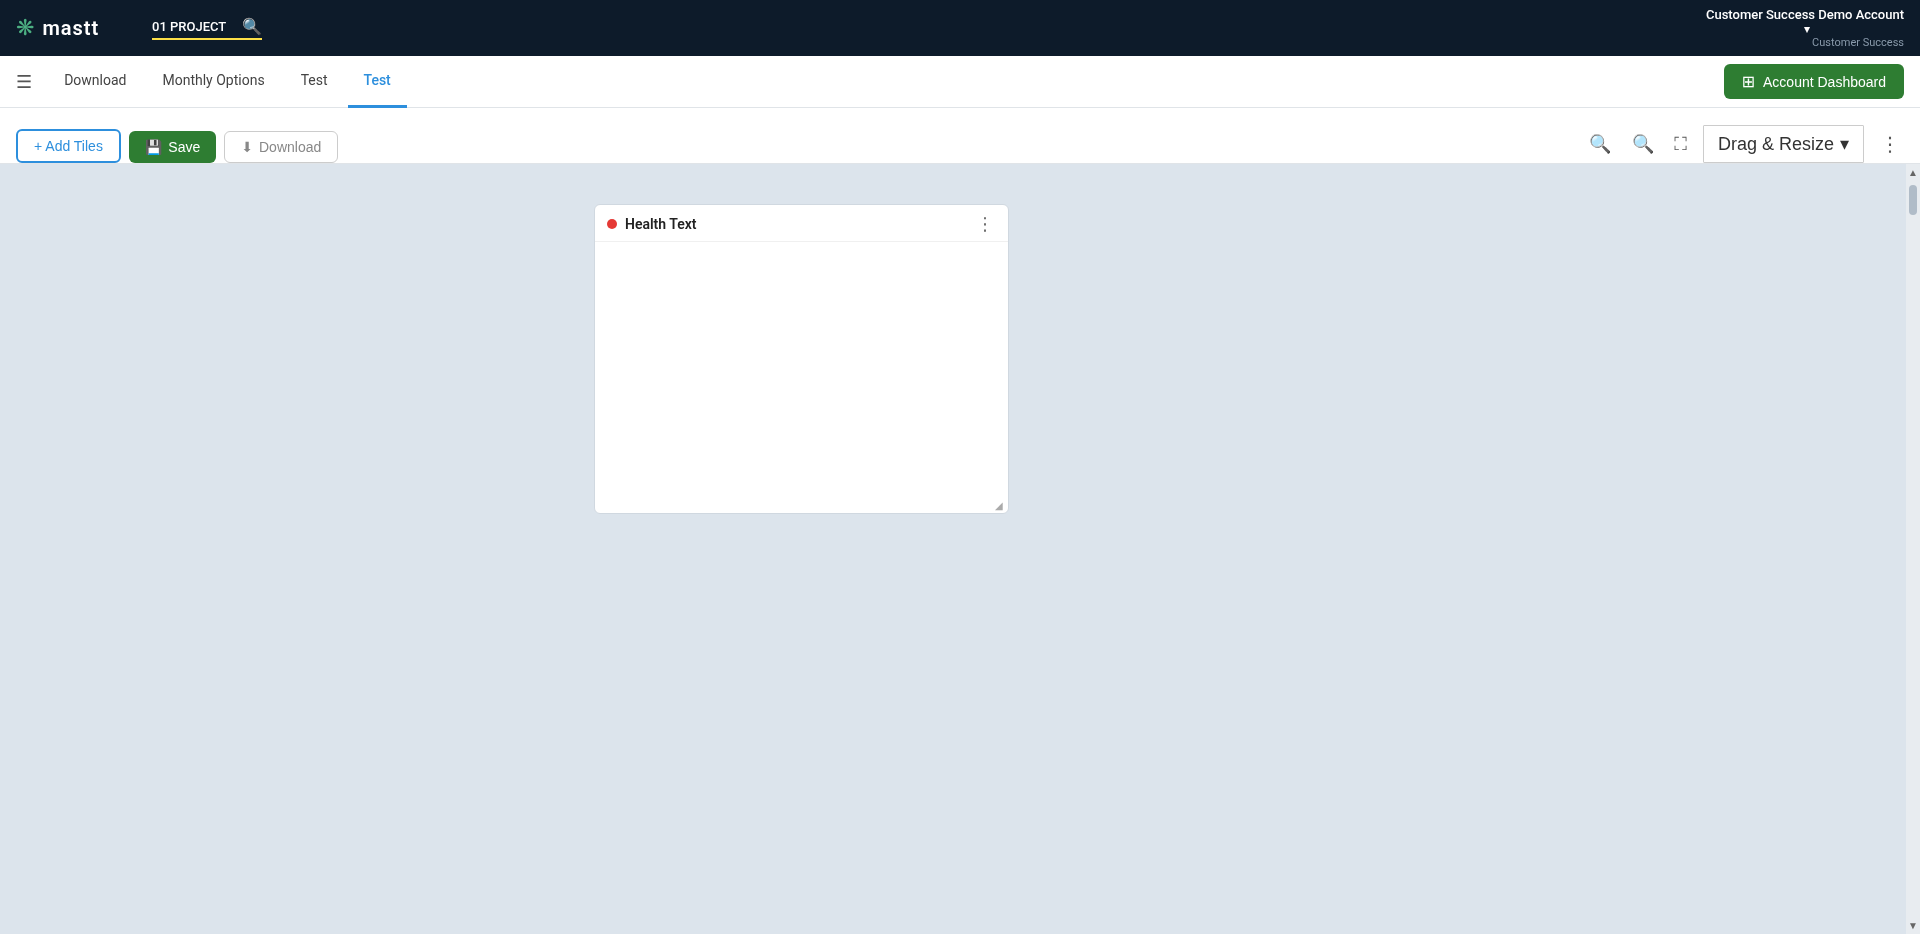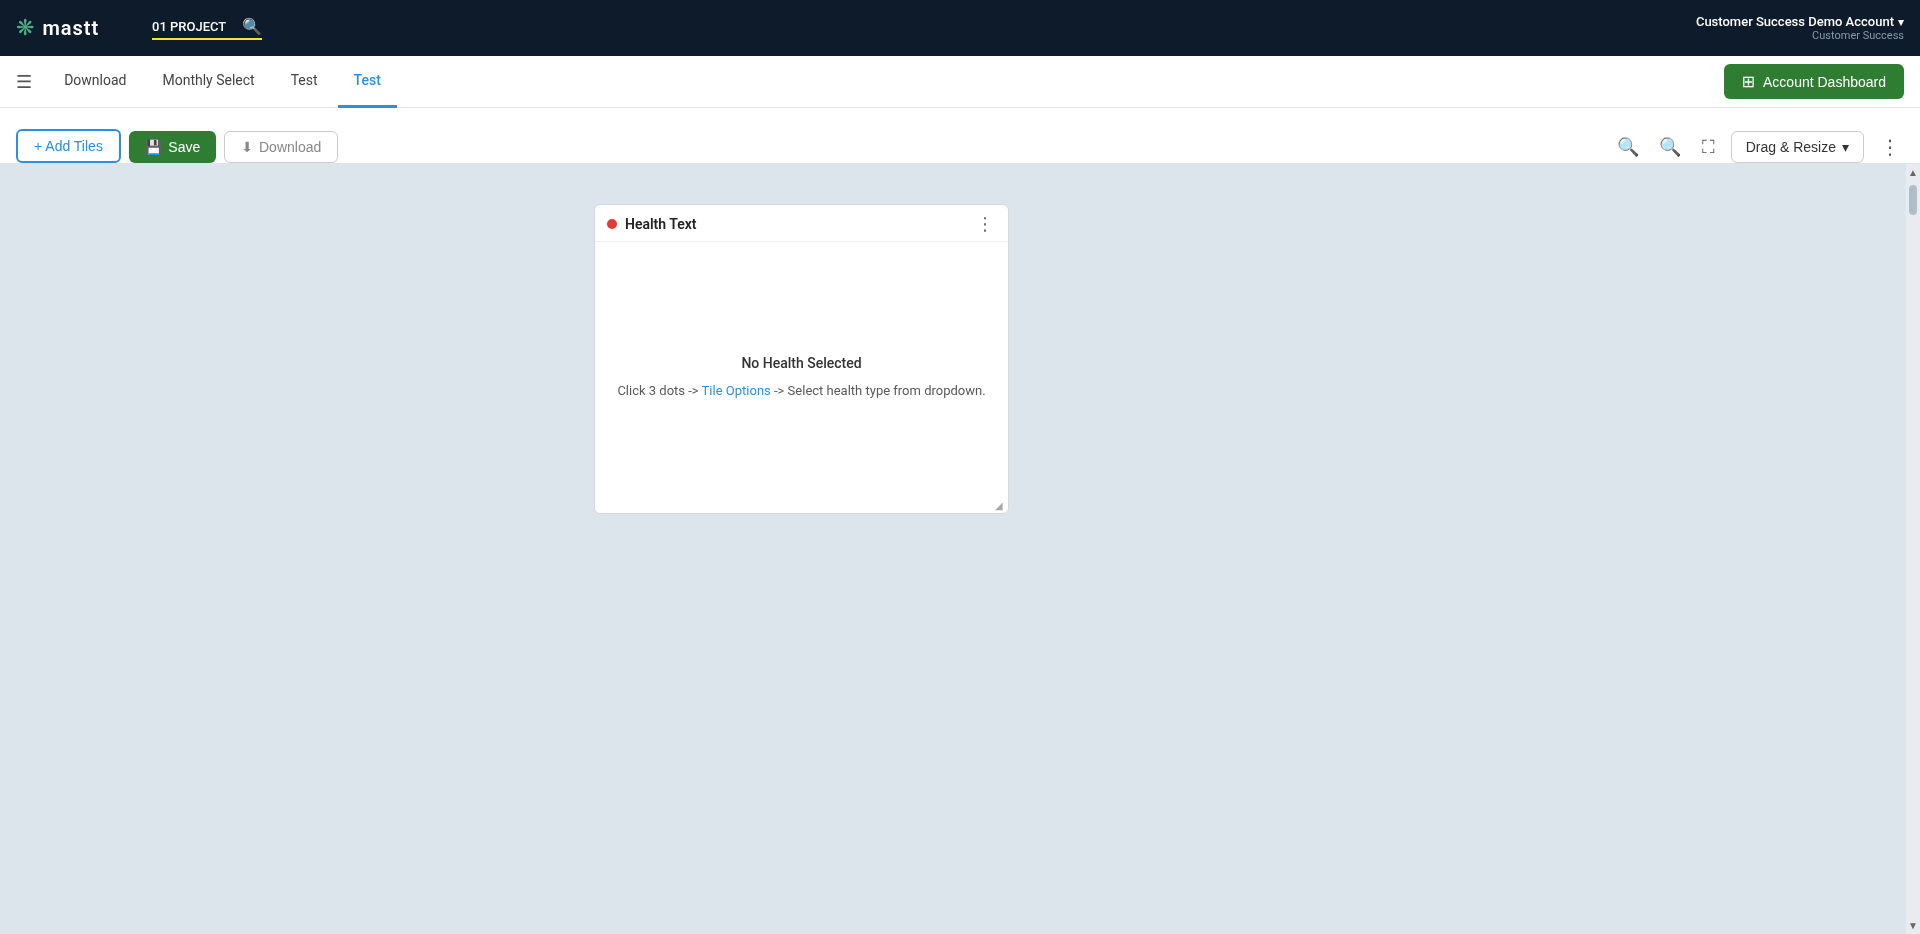--- a/index.html
+++ b/index.html
@@ -67,20 +67,21 @@
       font-size: 11px;
     }
     .account-chevron {
       color: #ffffff;
       font-size: 12px;
       margin-left: 4px;
     }
     .account-row {
       display: flex;
       align-items: center;
+      flex-direction: column;
     }
 
     
     .tab-bar {
       background: #ffffff;
       height: 52px;
       display: flex;
       align-items: center;
       padding: 0 16px;
       border-bottom: 1px solid #e0e4e8;
@@ -187,23 +188,23 @@
       font-size: 18px;
       cursor: pointer;
       padding: 4px;
       display: flex;
       align-items: center;
     }
     .drag-resize-btn {
       background: #ffffff;
       color: #333;
       border: 1px solid #ccc;
-      border-radius: 6px;
+      border-radius: 1px;
       padding: 7px 14px;
-      font-size: 14px;
+      font-size: 18px;
       cursor: pointer;
       display: flex;
       align-items: center;
       gap: 6px;
     }
     .more-vert-toolbar {
       background: none;
       border: none;
       color: #555;
       font-size: 20px;
@@ -344,21 +345,21 @@
     <span class="account-sub">Customer Success</span>
   </div>
 </nav>
 
 <div class="tab-bar">
   <span class="menu-icon">☰</span>
   <div class="tab">
     <span>Download</span>
   </div>
   <div class="tab">
-    <span>Monthly Select</span>
+    <span>Monthly Options</span>
   </div>
   <div class="tab">
     <span>Test</span>
   </div>
   <div class="tab active">
     <span>Test</span>
   </div>
   <div class="tab-spacer"></div>
   <button class="create-dashboard-btn">
     <span class="grid-icon">⊞</span>
@@ -398,26 +399,20 @@
 </div>
 
 <div class="main-canvas">
 
   <div class="tile">
     <div class="tile-header">
       <div class="tile-status-dot"></div>
       <span class="tile-title">Health Text</span>
       <button class="tile-more-btn">⋮</button>
     </div>
-    <div class="tile-body">
-      <div class="tile-empty-title">No Health Selected</div>
-      <div class="tile-empty-instruction">
-        Click 3 dots -&gt; <span class="tile-instruction-link">Tile Options</span> -&gt; Select health type from dropdown.
-      </div>
-    </div>
     <div class="tile-resize-handle">◢</div>
   </div>
 
   <div class="scroll-right">
     <span class="scroll-arrow">▲</span>
     <div class="scroll-thumb"></div>
     <div style="flex:1"></div>
     <span class="scroll-arrow">▼</span>
   </div>
 </div>

